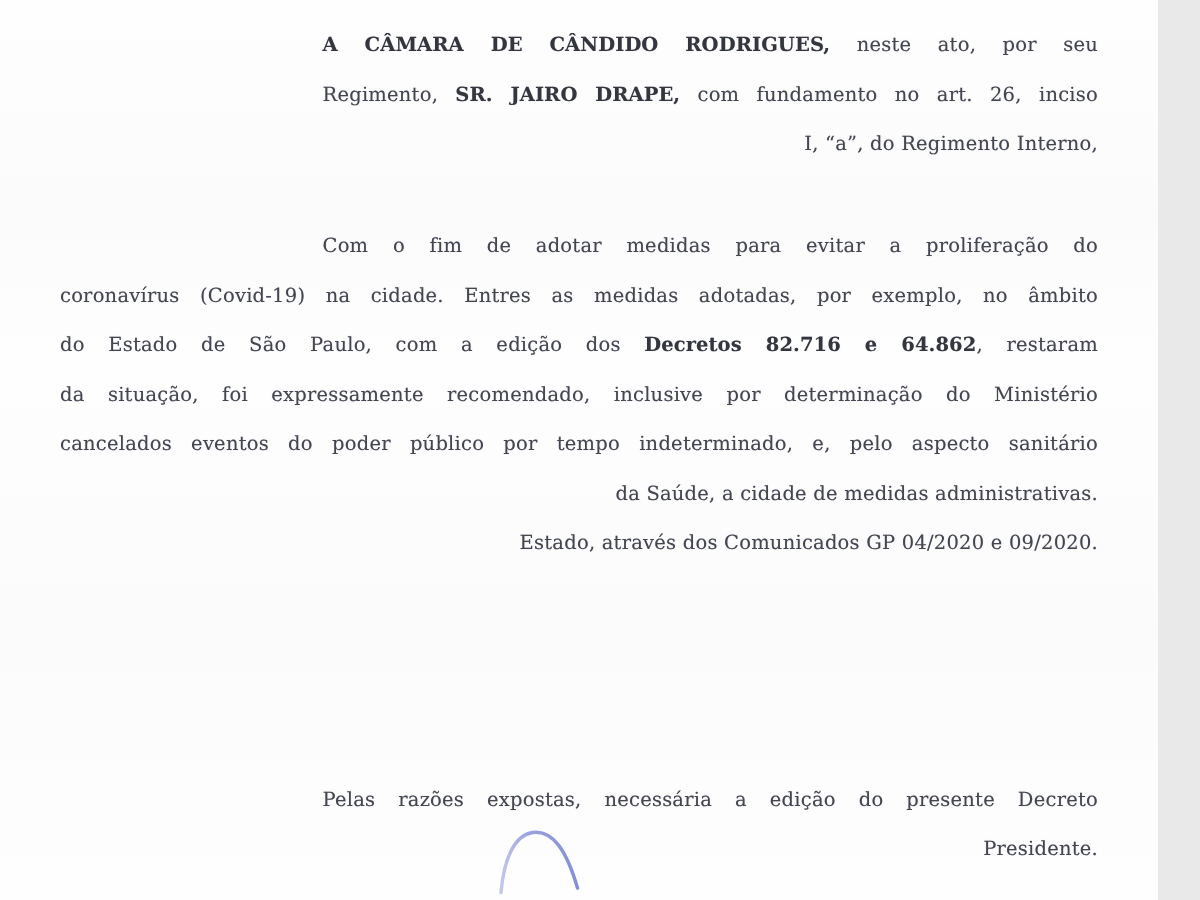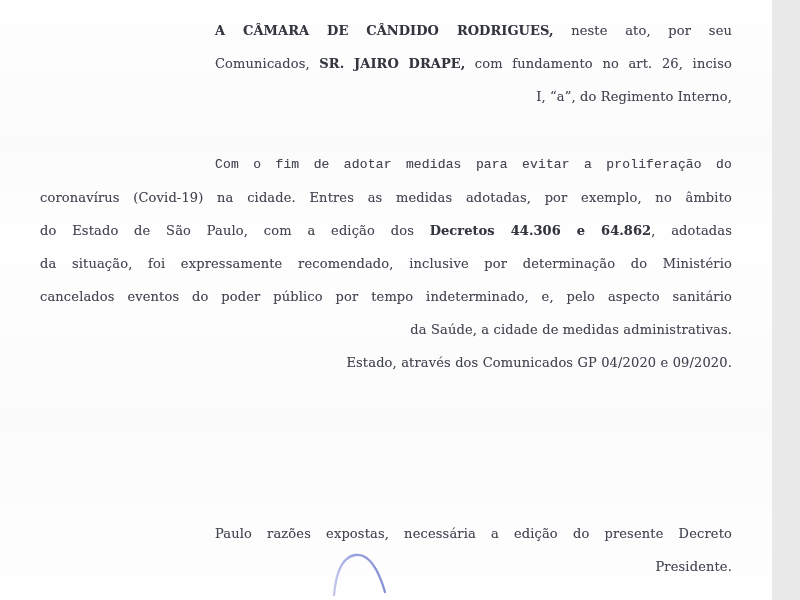--- a/index.html
+++ b/index.html
@@ -69,31 +69,31 @@
         <stop offset="0" stop-color="#c3c7ea"></stop>
         <stop offset="0.35" stop-color="#9aa2e0"></stop>
         <stop offset="1" stop-color="#868fd6"></stop>
       </linearGradient>
     </defs>
     <path d="M 9 47 C 11 24 18 9 30 7 C 44 5 53 20 60 44" fill="none" stroke="url(#inkgrad)" stroke-width="2.3" stroke-linecap="round"></path>
   </svg>
 
 <div class="para" style="left: 215px; right: 40px; top: 14px;">
       <div class="line just"><span class="run bold">A CÂMARA DE CÂNDIDO RODRIGUES,</span><span class="run"> neste ato, por seu</span></div>
-      <div class="line just"><span class="run">Comunicados, </span><span class="run bold">SR. JAIRO DRAPE,</span><span class="run"> com fundamento no art. 26, inciso</span></div>
+      <div class="line just"><span class="run">Regimento, </span><span class="run bold">SR. JAIRO DRAPE,</span><span class="run"> com fundamento no art. 26, inciso</span></div>
       <div class="line"><span class="run">I, “a”, do Regimento Interno,</span></div>
     </div>
     <div class="para" style="left: 40px; right: 40px; top: 148px;">
-      <div class="line just" style="text-indent: 175px; font-family: Liberation Mono, monospace;"><span class="run">Com o fim de adotar medidas para evitar a proliferação do</span></div>
+      <div class="line just" style="text-indent: 175px;"><span class="run">Com o fim de adotar medidas para evitar a proliferação do</span></div>
       <div class="line just"><span class="run">coronavírus (Covid-19) na cidade. Entres as medidas adotadas, por exemplo, no âmbito</span></div>
-      <div class="line just"><span class="run">do Estado de São Paulo, com a edição dos </span><span class="run bold">Decretos 44.306 e 64.862</span><span class="run">, adotadas</span></div>
+      <div class="line just"><span class="run">do Estado de São Paulo, com a edição dos </span><span class="run bold">Decretos 82.716 e 64.862</span><span class="run">, restaram</span></div>
       <div class="line just"><span class="run">da situação, foi expressamente recomendado, inclusive por determinação do Ministério</span></div>
       <div class="line just"><span class="run">cancelados eventos do poder público por tempo indeterminado, e, pelo aspecto sanitário</span></div>
       <div class="line"><span class="run">da Saúde, a cidade de medidas administrativas.</span></div>
     </div>
     <div class="para" style="left: 40px; right: 40px; top: 346px;">
       <div class="line"><span class="run">Estado, através dos Comunicados GP 04/2020 e 09/2020.</span></div>
     </div>
     <div class="para" style="left: 40px; right: 40px; top: 517px;">
-      <div class="line just" style="text-indent: 175px;"><span class="run">Paulo razões expostas, necessária a edição do presente Decreto</span></div>
+      <div class="line just" style="text-indent: 175px;"><span class="run">Pelas razões expostas, necessária a edição do presente Decreto</span></div>
       <div class="line"><span class="run">Presidente.</span></div>
     </div>
   </div>
 
 </body></html>

